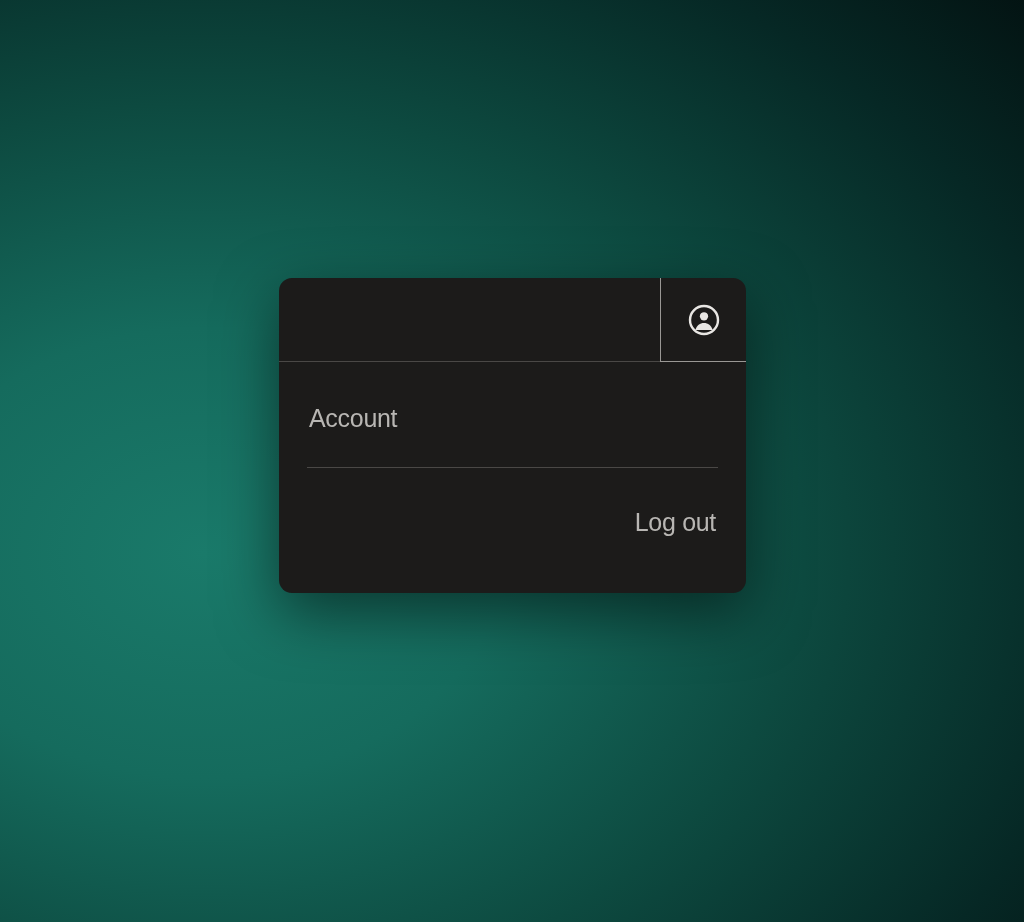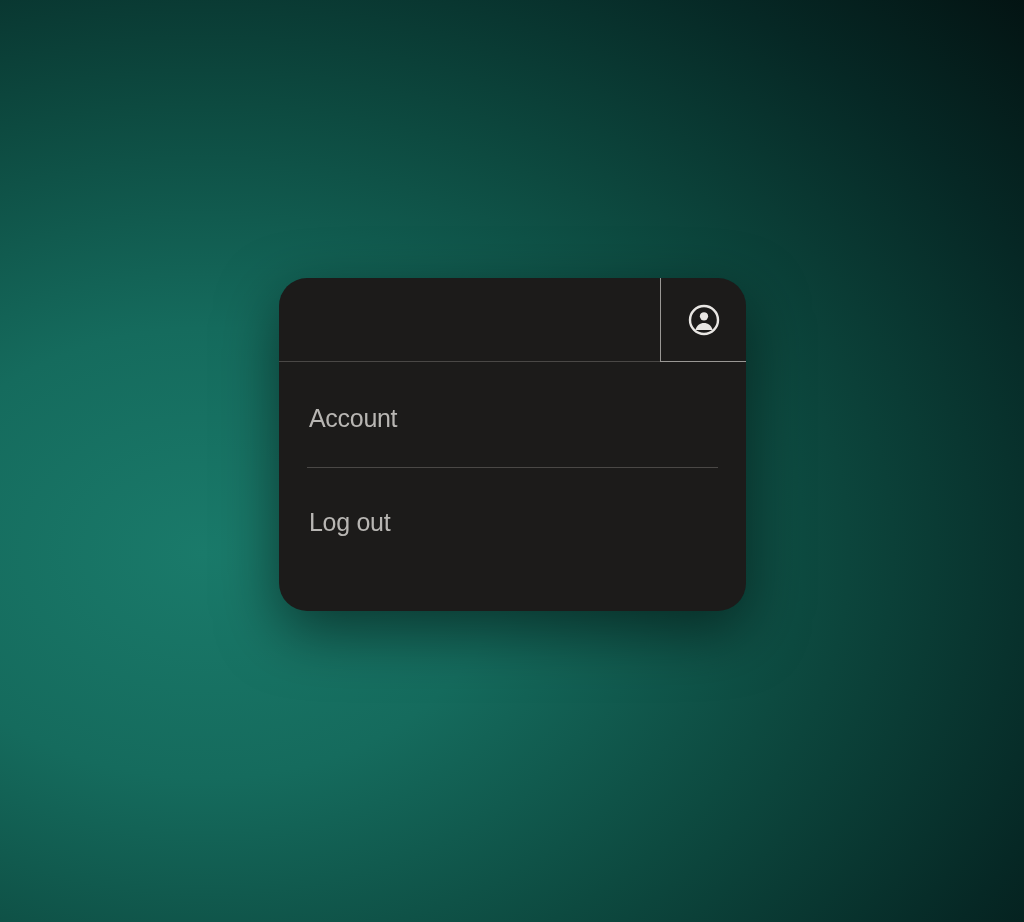--- a/index.html
+++ b/index.html
@@ -18,21 +18,21 @@
       justify-content: center;
       overflow: hidden;
     }
     
     .popover {
       position: absolute;
       left: 279px;
       top: 278px;
       width: 467px;
       background: #1c1b1a;
-      border-radius: 28px;
+      border-radius: 13px;
       box-shadow: 0 20px 60px rgba(0, 0, 0, 0.5);
       overflow: visible;
     }
     
     .popover-header {
       height: 84px;
       position: relative;
       border-bottom: 1px solid #4a4846;
     }
     
@@ -82,21 +82,22 @@
       pointer-events: none;
     }
     
     .divider {
       height: 1px;
       background: #4a4846;
       margin: 12px 28px 0 28px;
     }
     
     .logout-section {
-      padding: 26px 28px 60px 28px;
+      padding: 26px 28px 42px 28px;
+      text-align: right;
     }
   </style>
 </head>
 <body>
 
 <div class="popover">
   <div class="popover-header">
     <div class="avatar-container">
       <svg class="avatar-icon" viewBox="0 0 24 24" fill="none" stroke="#e8e6e3" stroke-width="1.8">
         <circle cx="12" cy="12" r="10.5" stroke="#e8e6e3"></circle>

